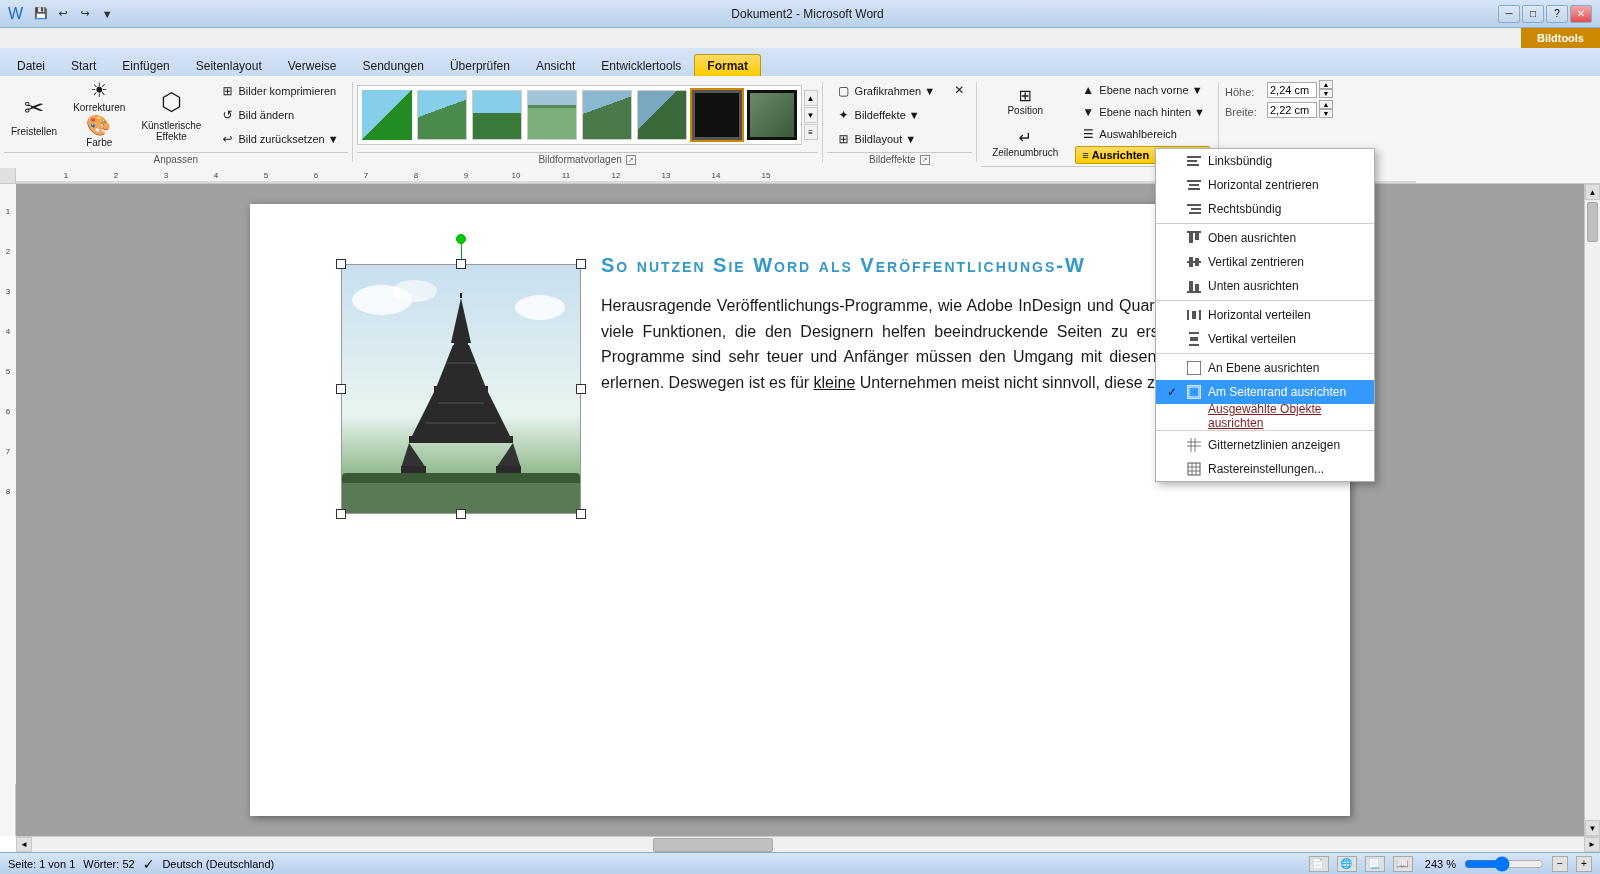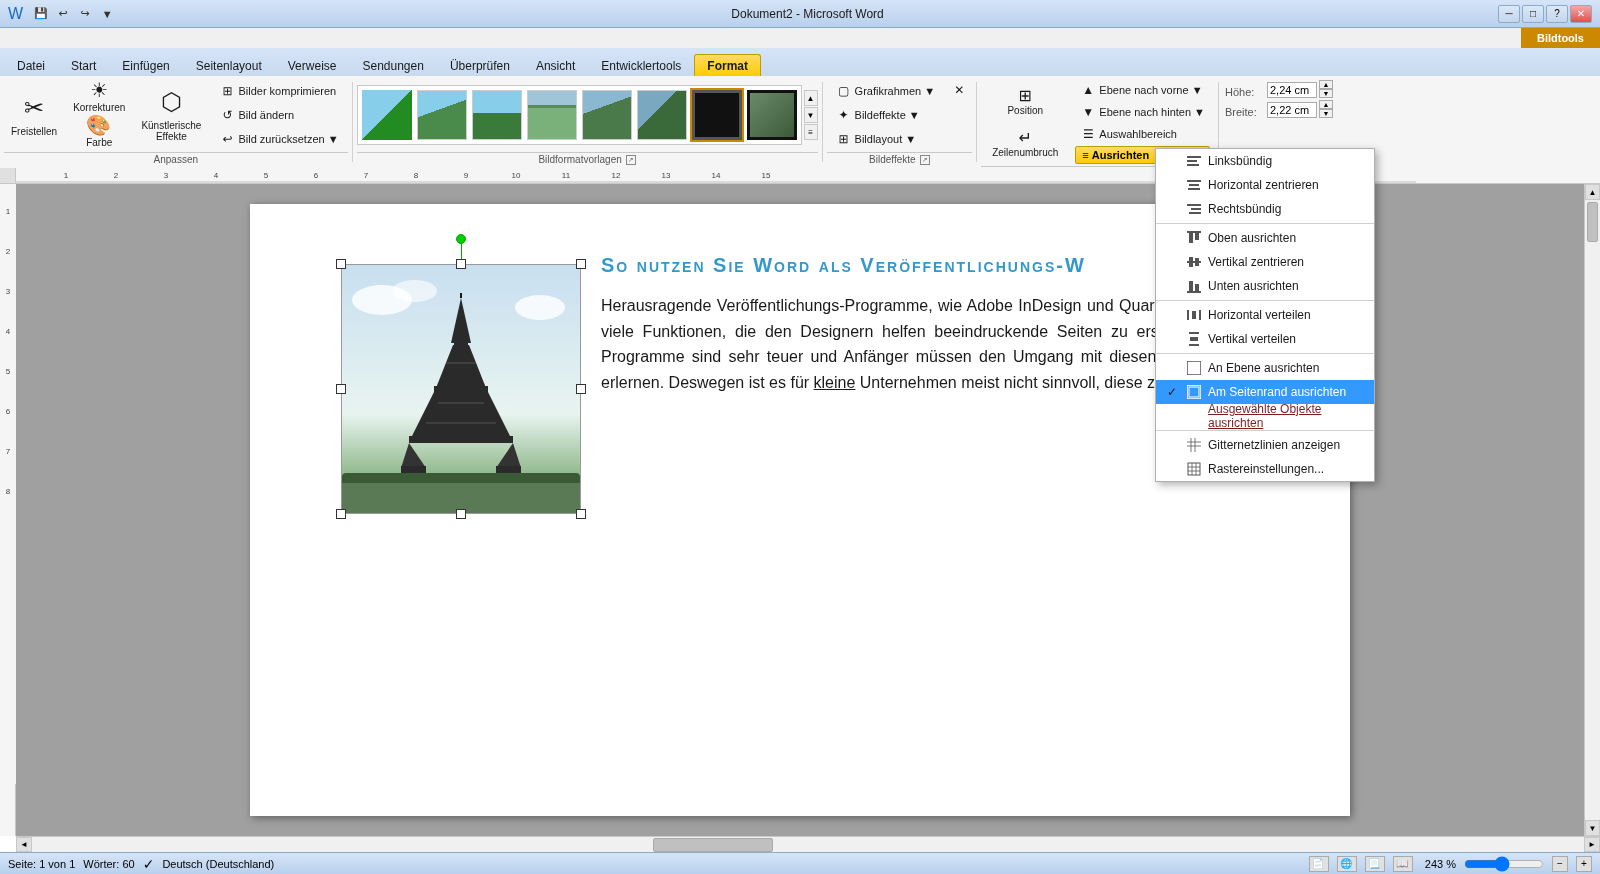--- a/index.html
+++ b/index.html
@@ -843,21 +843,21 @@
           <div style="width:120px;height:14px;background:#c0c0c0;position:absolute;left:40%;top:1px;border:1px solid #aaa;border-radius:2px;"></div>
         </div>
         <button style="width:16px;border:1px solid #c8c8c8;background:#e0e0e0;font-size:8px;cursor:pointer;">►</button>
       </div>
     </div>
   </div>
 
   <div id="status-bar">
     <div class="status-left">
       <span>Seite: 1 von 1</span>
-      <span>Wörter: 60</span>
+      <span>Wörter: 52</span>
       <span style="font-size:14px;">✓</span>
       <span style="cursor:pointer;">Deutsch (Deutschland)</span>
     </div>
     <div class="status-right">
       <button style="width:20px;height:16px;border:1px solid #aaa;background:#e0e0e0;font-size:10px;cursor:pointer;">📄</button>
       <button style="width:20px;height:16px;border:1px solid #aaa;background:#e0e0e0;font-size:10px;cursor:pointer;">🌐</button>
       <button style="width:20px;height:16px;border:1px solid #aaa;background:#e0e0e0;font-size:10px;cursor:pointer;">📃</button>
       <button style="width:20px;height:16px;border:1px solid #aaa;background:#e0e0e0;font-size:10px;cursor:pointer;">📖</button>
       <span style="margin-left:4px;">243 %</span>
       <input type="range" min="10" max="500" value="243" style="width: 80px; height: 14px;">

